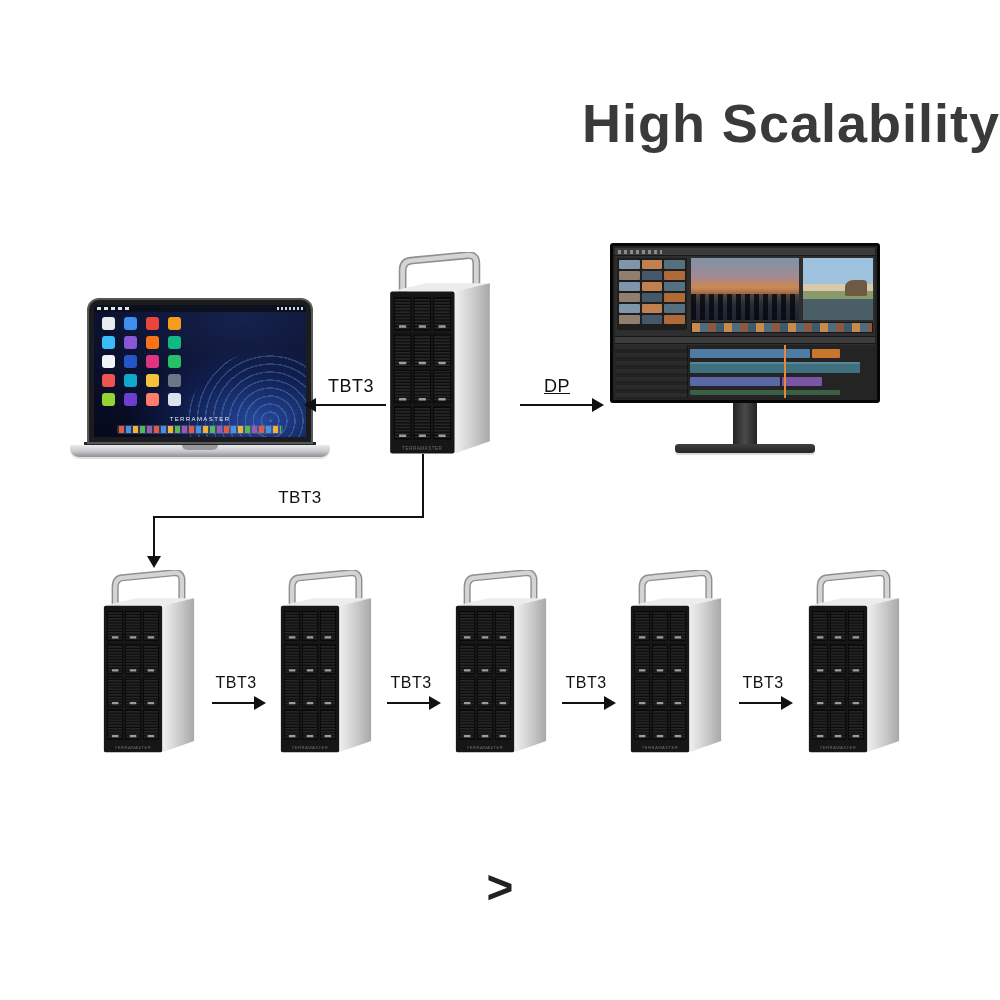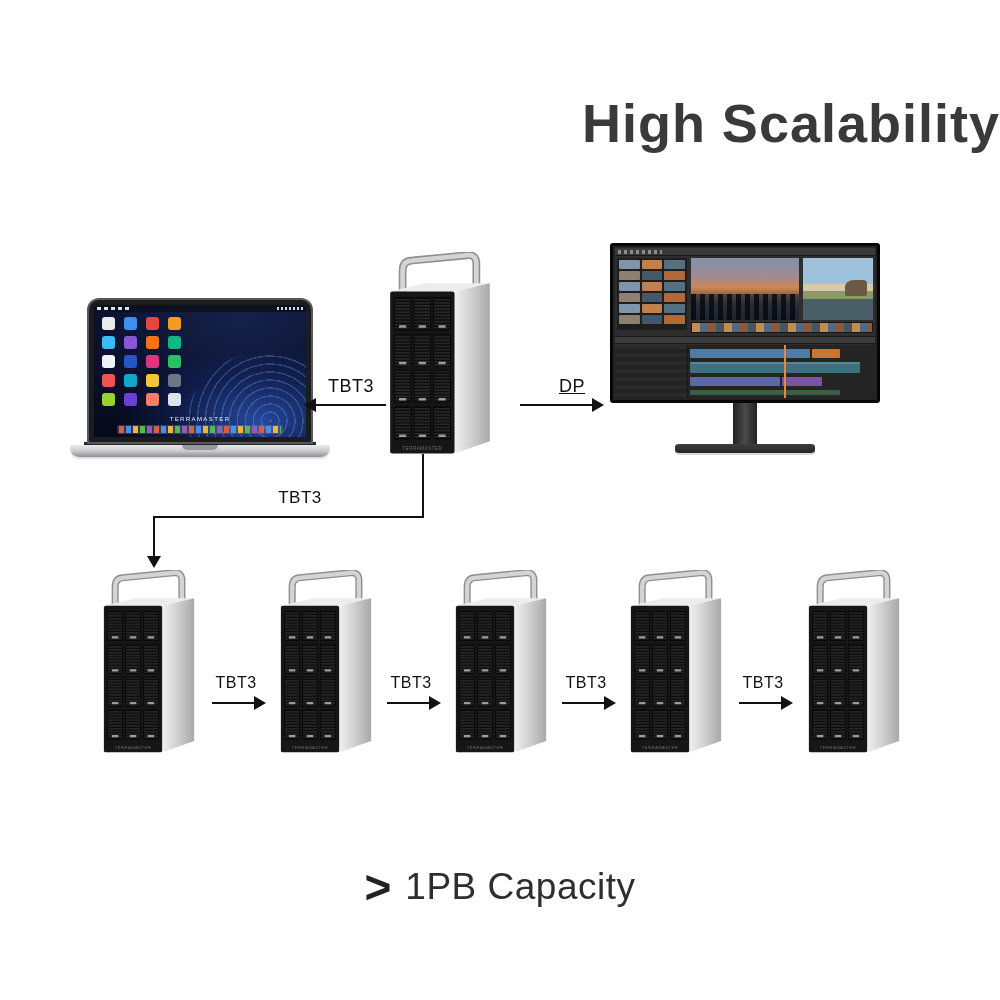--- a/index.html
+++ b/index.html
@@ -332,21 +332,21 @@
       </div>
     </div>
     <div class="mon-neck"></div>
     <div class="mon-base"></div>
   </div>
 
   <div class="conn-label big" style="left:316px; top:376px; width:70px;">TBT3</div>
   <div class="line" style="left:316px; top:404px; width:70px; height:2px;"></div>
   <div class="head head-left" style="left:304px; top:398px;"></div>
 
-  <div class="conn-label big" style="left:535px; top:376px; width:74px;text-decoration:underline;">DP</div>
+  <div class="conn-label big" style="left:520px; top:376px; width:74px;text-decoration:underline;">DP</div>
   <div class="line" style="left:520px; top:404px; width:72px; height:2px;"></div>
   <div class="head head-right" style="left:592px; top:398px;"></div>
 
   <div class="conn-label" style="left:240px; top:488px; width:120px;">TBT3</div>
   <div class="line" style="left:422px; top:454px; width:2px; height:64px;"></div>
   <div class="line" style="left:153px; top:516px; width:271px; height:2px;"></div>
   <div class="line" style="left:153px; top:516px; width:2px; height:42px;"></div>
   <div class="head head-down" style="left:147px; top:556px;"></div>
 
   <div class="tower-slot t-b t-b1">
@@ -566,16 +566,15 @@
   <div class="conn-label small" style="left:554px; top:674px; width:64px;">TBT3</div>
   <div class="line" style="left:562px; top:702px; width:42px; height:2px;"></div>
   <div class="head head-right" style="left:604px; top:696px;"></div>
 
   <div class="conn-label small" style="left:731px; top:674px; width:64px;">TBT3</div>
   <div class="line" style="left:739px; top:702px; width:42px; height:2px;"></div>
   <div class="head head-right" style="left:781px; top:696px;"></div>
 
   <div class="footer">
     <span class="gt">&gt;</span>
-    <span class="cap">1PB Capacity</span>
   </div>
 
 </div>
 
 </body></html>

